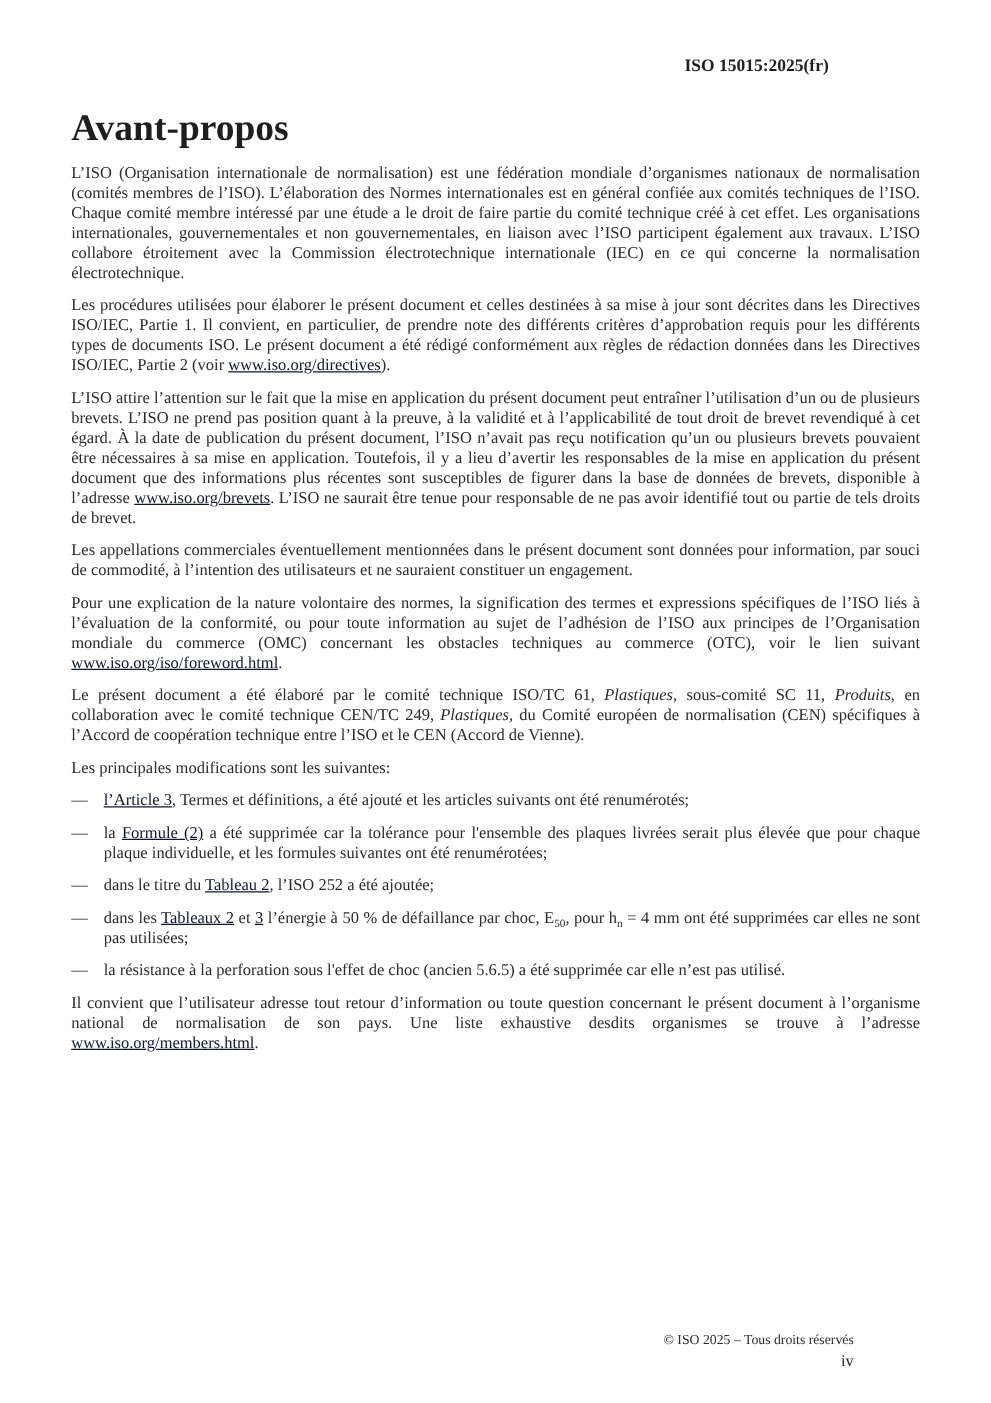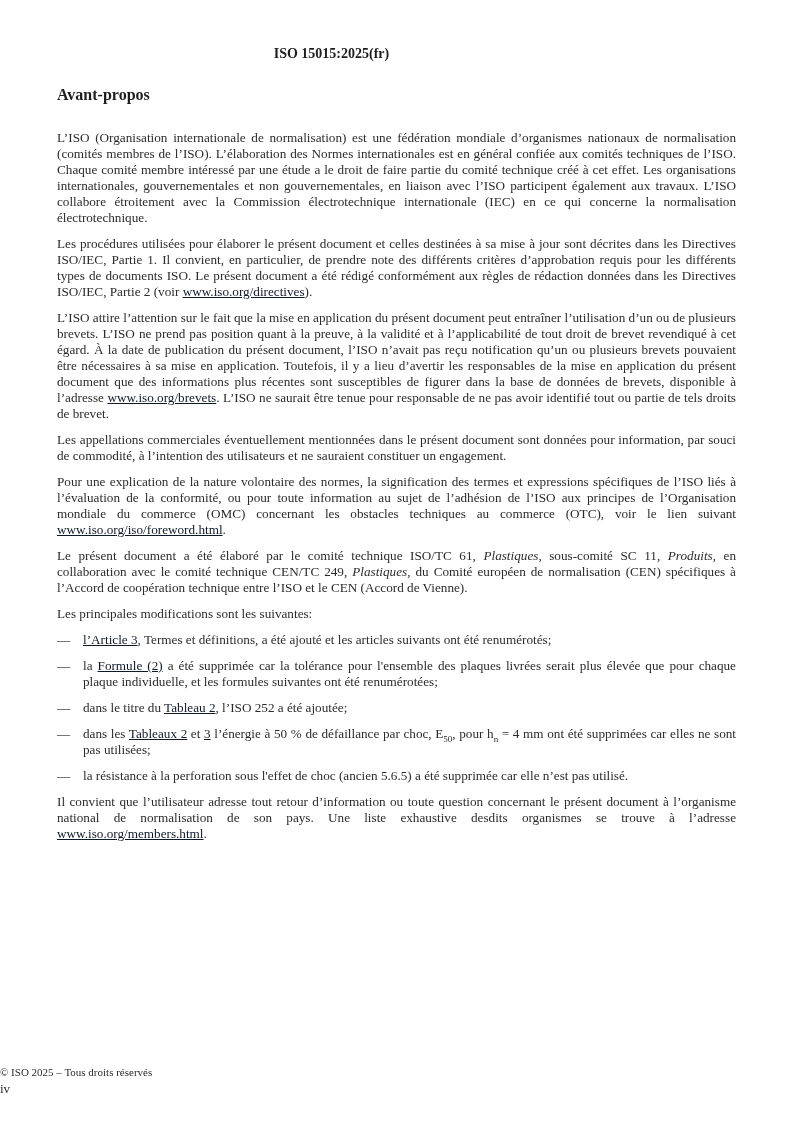--- a/index.html
+++ b/index.html
@@ -1,30 +1,30 @@
 <!DOCTYPE html>
 <html><head>
 <meta charset="utf-8">
 <style>
   html, body { margin: 0; padding: 0; background: #ffffff; }
   body { width: 793px; height: 1122px; position: relative; overflow: hidden;
          font-family: "Liberation Serif", "DejaVu Serif", serif; color: #2b2b2b; }
-  .page-header { position: absolute; top: 46px; left: 0; width: 663px; text-align: center;
+  .page-header { position: absolute; top: 46px; left: 0; width: 663px; text-align: right;
          font-weight: bold; font-size: 14px; color: #1e1e1e; }
-  .title { position: absolute; top: 86px; left: 57px; font-size: 16px; font-weight: bold;
+  .title { position: absolute; top: 86px; left: 57px; font-size: 30px; font-weight: bold;
          color: #1e1e1e; margin: 0; }
   .content { position: absolute; top: 130px; left: 57px; width: 679px; font-size: 13.2px;
          line-height: 16px; }
   p { margin: 0 0 10px 0; text-align: justify; }
   a { color: #0f172a; text-decoration: underline; }
   ul.changes { list-style: none; margin: 0 0 10px 0; padding: 0; }
   ul.changes li { position: relative; padding-left: 26px; margin-bottom: 10px; text-align: justify; }
   ul.changes li .dash { position: absolute; left: 0; top: 0; }
   sub { font-size: 9px; line-height: 0; }
-  .footer { position: absolute; top: 1066px; left: 0; width: 683px; text-align: left;
+  .footer { position: absolute; top: 1066px; left: 0; width: 683px; text-align: right;
          font-size: 11px; color: #2b2b2b; }
   .footer .pg { display: block; font-size: 13px; margin-top: 3px; }
 </style>
 </head>
 <body>
 
 <div class="page-header">ISO 15015:2025(fr)</div>
 
 <h1 class="title">Avant-propos</h1>
 

